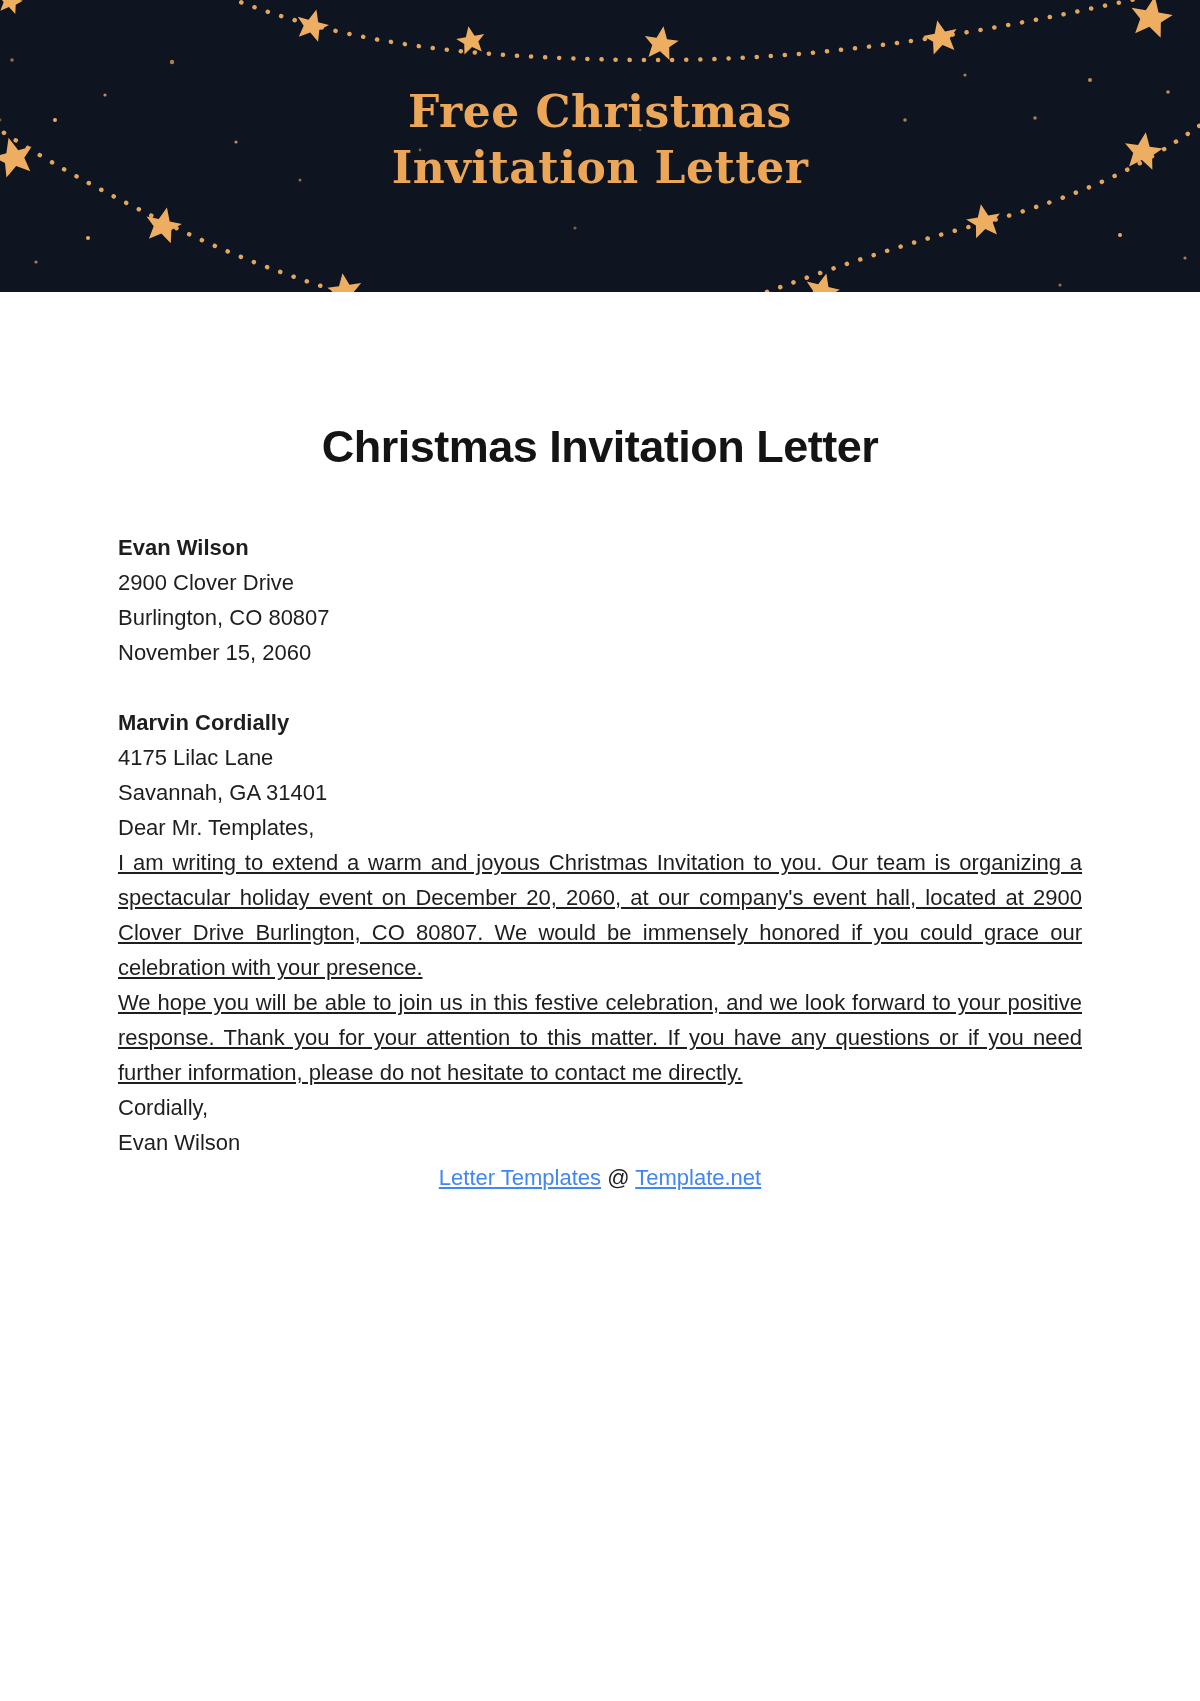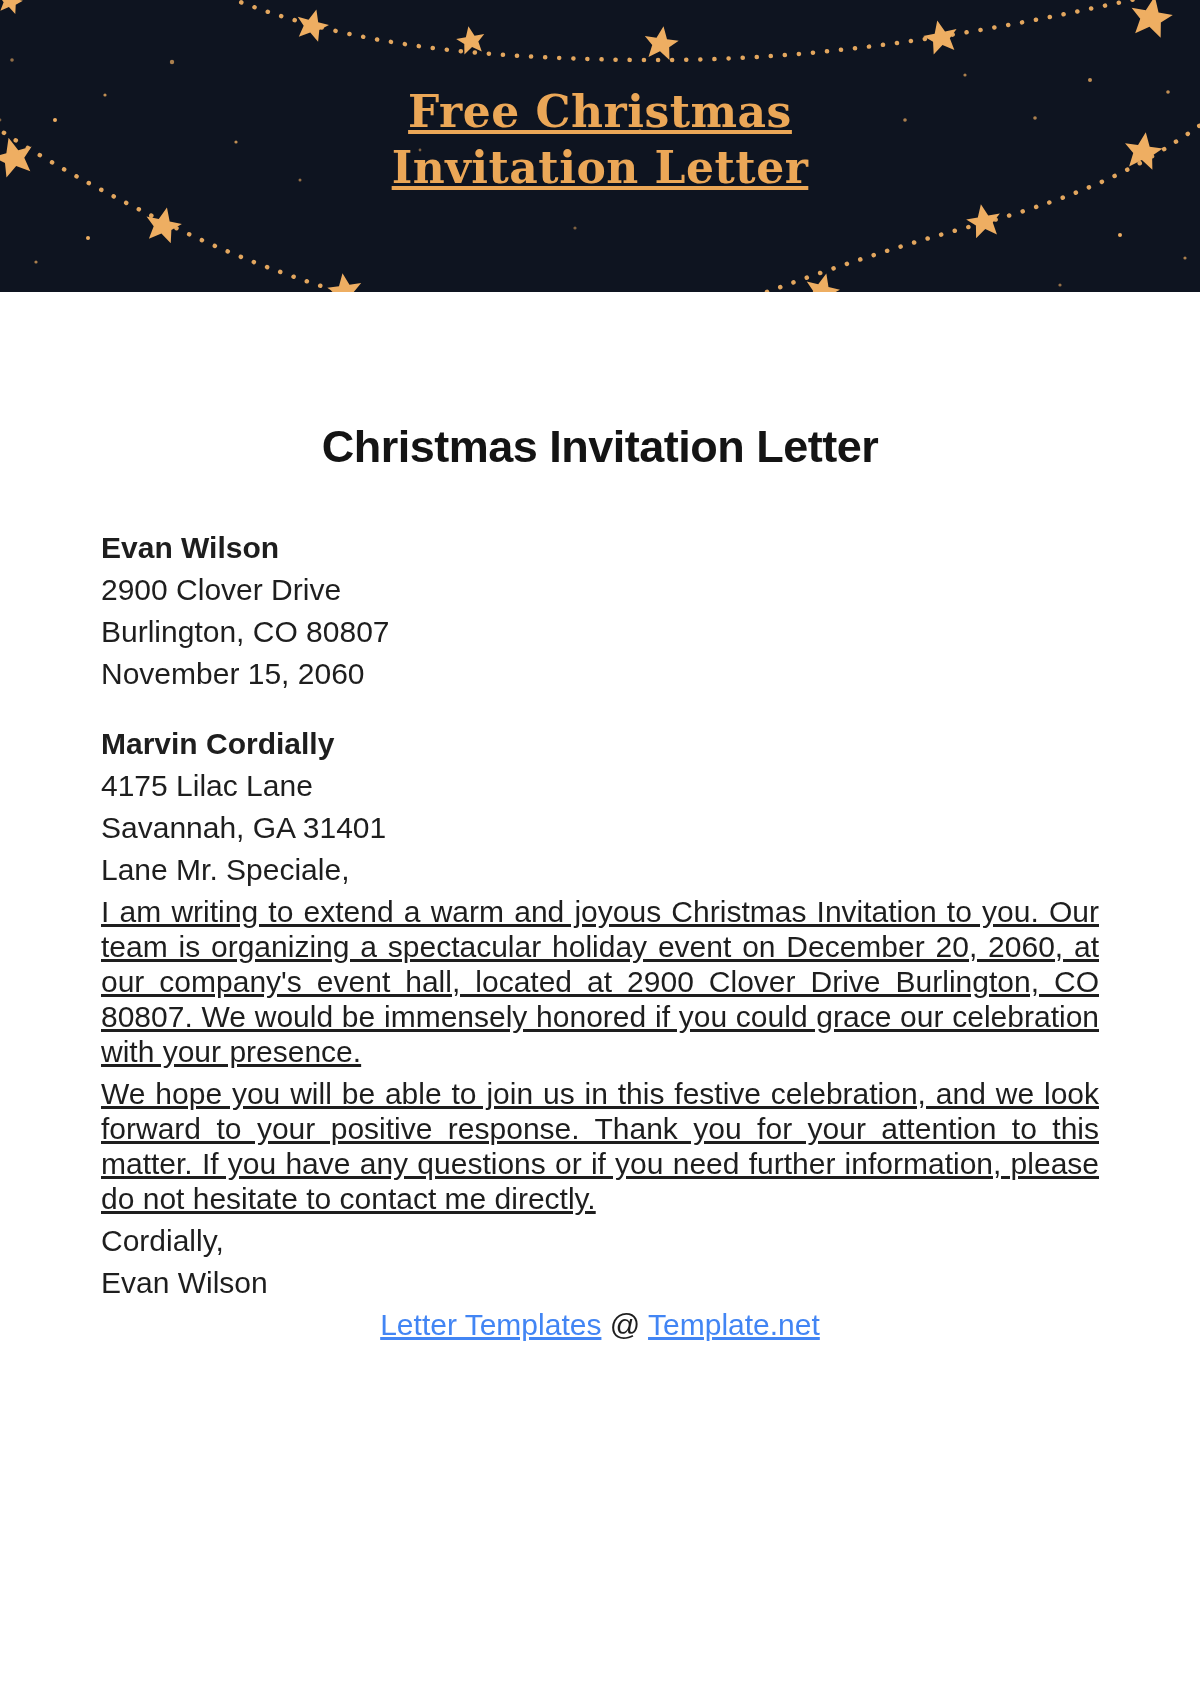--- a/index.html
+++ b/index.html
@@ -36,37 +36,36 @@
     top: 84px;
     left: 0;
     width: 100%;
     text-align: center;
     font-family: "DejaVu Serif", "Liberation Serif", serif;
     font-weight: 700;
     font-size: 44px;
     line-height: 56px;
     letter-spacing: 0.5px;
     color: var(--gold-title, #eba757);
-    text-decoration: underline;
   }
 
   
   .doc {
-    padding: 0 94px;
+    padding: 0 118px;
   }
   .doc-title {
     margin: 128px 0 0 0;
     font-size: 45px;
     line-height: 54px;
     font-weight: 700;
     text-align: center;
     color: #141414;
     letter-spacing: -0.5px;
   }
-  .doc p { margin: 7px; font-size: 30px; line-height: 35px; }
+  .doc p { margin: 0; font-size: 22px; line-height: 35px; }
   .bold { font-weight: 700; }
 
   .sender     { margin-top: 56px; }
   .date-line  { margin-top: 35px; }
   .recipient  { margin-top: 35px; }
   .salutation { margin-top: 36px; }
   .para       { margin-top: 36px; text-align: justify; text-decoration: underline; }
   .closing    { margin-top: 40px; }
   .signature  { margin-top: 33px; }
 
@@ -157,21 +156,21 @@
     </div>
 
     <p class="date-line">November 15, 2060</p>
 
     <div class="recipient">
       <p class="bold">Marvin Cordially</p>
       <p>4175 Lilac Lane</p>
       <p>Savannah, GA 31401</p>
     </div>
 
-    <p class="salutation">Lane Mr. Speciale,</p>
+    <p class="salutation">Dear Mr. Templates,</p>
 
     <p class="para">I am writing to extend a warm and joyous Christmas Invitation to you. Our team is organizing a spectacular holiday event on December 20, 2060, at our company's event hall, located at 2900 Clover Drive Burlington, CO 80807. We would be immensely honored if you could grace our celebration with your presence.</p>
     <p class="para">We hope you will be able to join us in this festive celebration, and we look forward to your positive response. Thank you for your attention to this matter. If you have any questions or if you need further information, please do not hesitate to contact me directly.</p>
 
     <p class="closing">Cordially,</p>
 
     <p class="signature">Evan Wilson</p>
 
     <p class="page-footer">
       <a>Letter Templates</a><span> </span><span class="at-sep">@</span><span> </span><a>Template.net</a>

